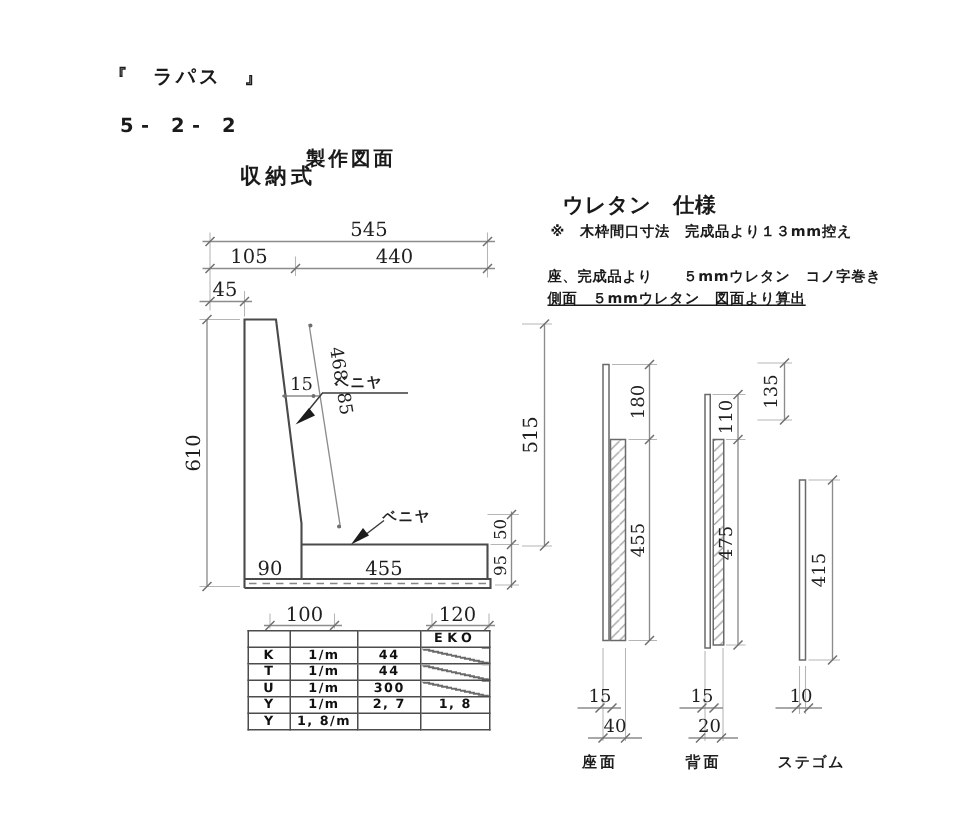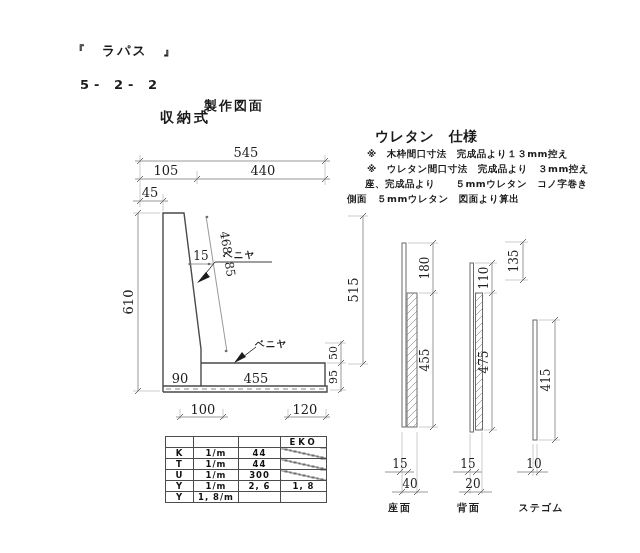--- a/index.html
+++ b/index.html
@@ -8,44 +8,43 @@
   .abs{position:absolute;white-space:pre;}
   .hdr{font-weight:600;font-size:13px;letter-spacing:2px;}
   .hdr-code{letter-spacing:5px;margin-top:44px;}
   .hdr-size span{letter-spacing:4px;margin-right:30px;}
   .style-label{font-size:14px;font-weight:700;letter-spacing:3px;}
   .note{font-size:9.5px;font-weight:600;letter-spacing:0.5px;}
   .note-title{font-size:14px;font-weight:700;}
   svg text{font-family:"DejaVu Serif","Liberation Serif",serif;fill:#1f1f1f;}
   svg text.jp{font-family:"DejaVu Sans","Liberation Sans",sans-serif;font-weight:600;}
   
-  #spec{position:absolute;left:165px;top:436px;width:161px;height:59px;
+  #spec{position:absolute;left:165px;top:420px;width:161px;height:59px;
         border-collapse:collapse;table-layout:fixed;padding-left:35px;}
   #spec td{border:1px solid #4c4c4c;padding:0;height:10px;text-align:center;
            font-size:8.5px;font-weight:600;letter-spacing:1px;overflow:hidden;
            font-family:"DejaVu Sans","Liberation Sans",sans-serif;color:#111;}
   #spec td.diag{background:linear-gradient(to top right,transparent 46%,#6a6a6a 46%,#6a6a6a 54%,transparent 54%);}
   #spec td.eko{letter-spacing:3px;}
   #spec col.c1{width:28px;} #spec col.c2{width:45px;} #spec col.c3{width:42px;} #spec col.c4{width:46px;}
 </style>
 </head>
 <body>
 
 <div id="page">
 
   <div class="abs hdr hdr-code" style="left:80px;top:33px;">5- 2- 2</div>
   <div class="abs hdr" style="left:72px;top:42px;">『　ラパス　』</div>
   <div class="abs hdr" style="left:204px;top:97px;">製作図面</div>
   <div class="abs style-label" style="left:160px;top:109px;">収納式</div>
 
   <div class="abs note note-title" style="left:375px;top:128px;">ウレタン　仕様</div>
   <div class="abs note" style="left:367px;top:148px;">※　木枠間口寸法　完成品より１３mm控え</div>
-  <div class="abs note" style="left:367px;top:163px;">※　ウレタン間口寸法　完成品より　３mm控え</div>
   <div class="abs note" style="left:365px;top:178px;">座、完成品より　　５mmウレタン　コノ字巻き</div>
-  <div class="abs note" style="left:347px;top:193px;">側面　５mmウレタン　図面より算出</div>
+  <div class="abs note" style="left:365px;top:193px;text-decoration:underline;">側面　５mmウレタン　図面より算出</div>
 
   <svg width="640" height="553" viewBox="0 0 640 553" style="position:absolute;left:0;top:0;">
     <defs>
       <pattern id="hatch" width="7" height="7" patternUnits="userSpaceOnUse">
         <path d="M-1,8 L8,-1" stroke="#9a9a9a" stroke-width="0.8"></path>
       </pattern>
     </defs>
 
     <g stroke="#4a4a4a" stroke-width="1.4" fill="none">
       <path d="M163,392 V213 H184 L201,349 V386"></path>
@@ -182,21 +181,21 @@
     </tr>
     <tr>
       <td>U</td>
       <td>1/m</td>
       <td>300</td>
       <td class="diag"></td>
     </tr>
     <tr>
       <td>Y</td>
       <td>1/m</td>
-      <td>2, 6</td>
+      <td>2, 7</td>
       <td>1, 8</td>
     </tr>
     <tr>
       <td>Y</td>
       <td>1, 8/m</td>
       <td></td>
       <td></td>
     </tr>
   </tbody>
     </table>

